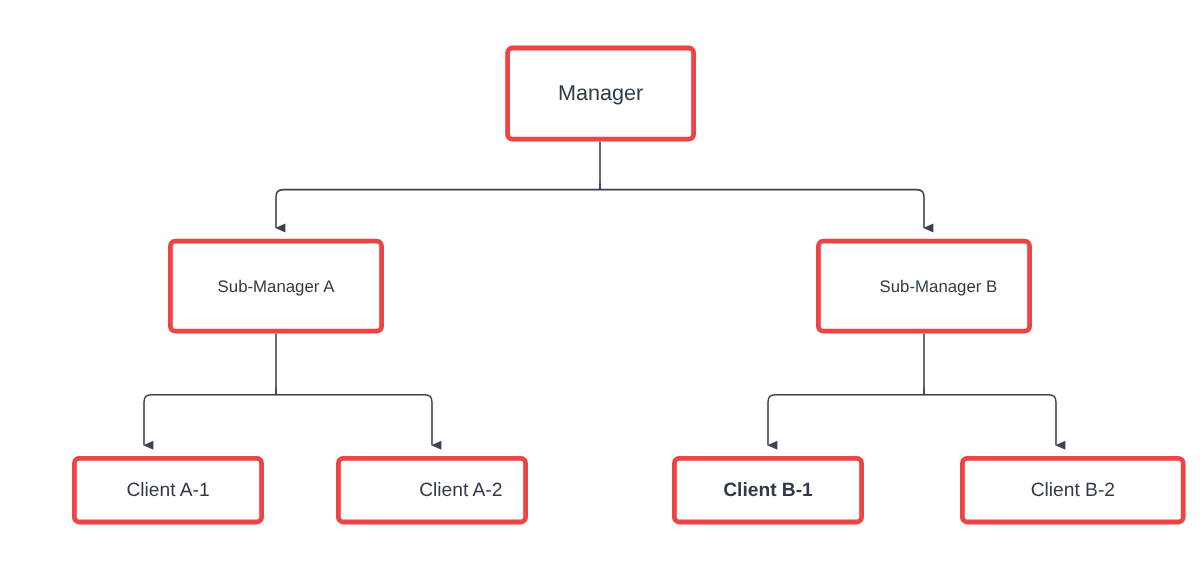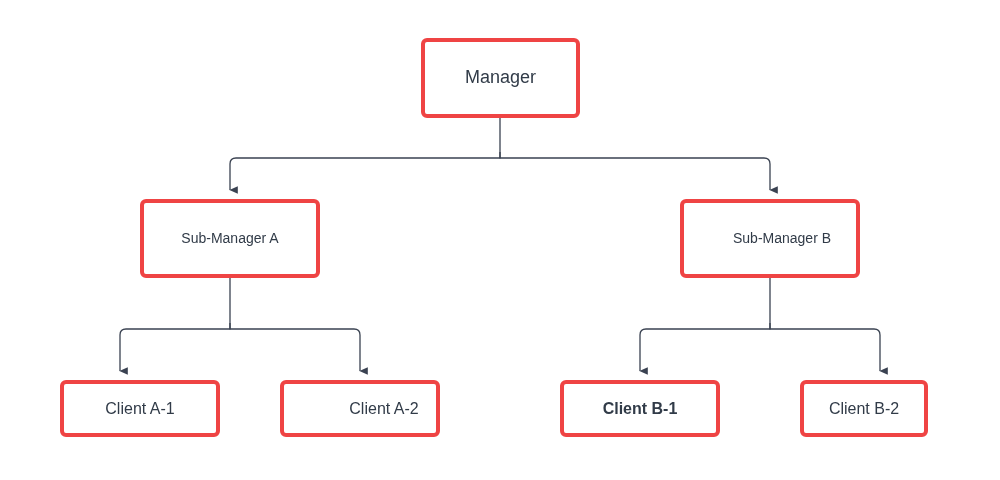--- a/index.html
+++ b/index.html
@@ -106,17 +106,17 @@
   </div>
 
   <div class="node node-leaf" id="node-client-a-2" style="left: 280px; top: 380px; width: 160px; height: 57px; padding-left: 48px;">
     <span class="node-label">Client A-2</span>
   </div>
 
   <div class="node node-leaf" id="node-client-b-1" style="left: 560px; top: 380px; width: 160px; height: 57px; font-weight: bold;">
     <span class="node-label">Client B-1</span>
   </div>
 
-  <div class="node node-leaf" id="node-client-b-2" style="left: 800px; top: 380px; width: 128px; height: 57px;">
+  <div class="node node-leaf" id="node-client-b-2" style="left: 800px; top: 380px; width: 188px; height: 57px;">
     <span class="node-label">Client B-2</span>
   </div>
 
 </div>
 
 </body></html>

